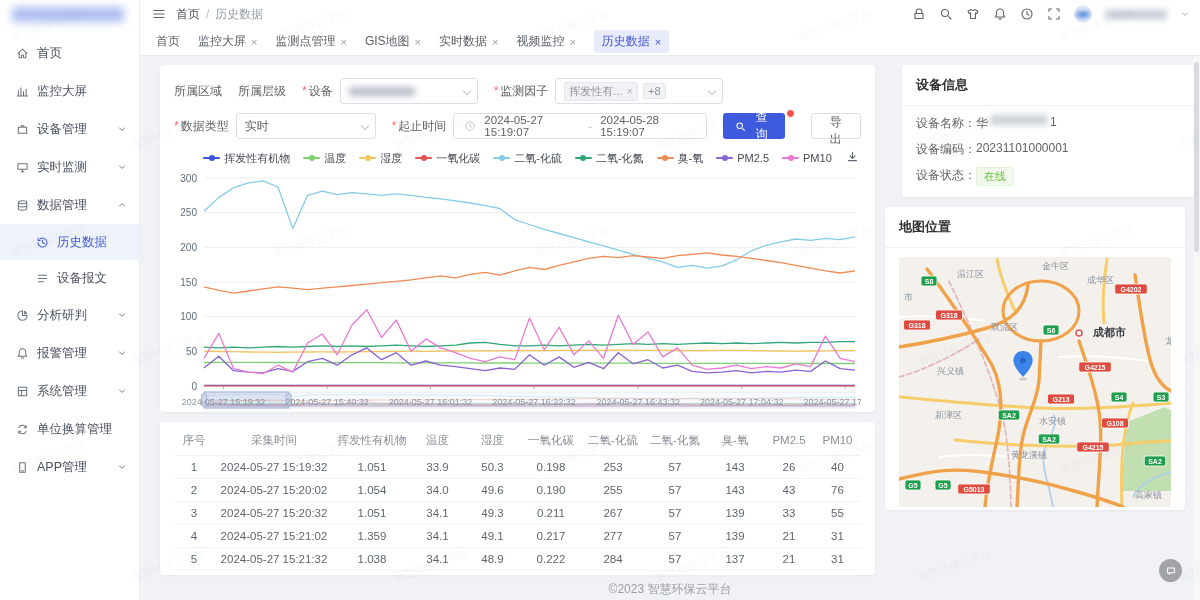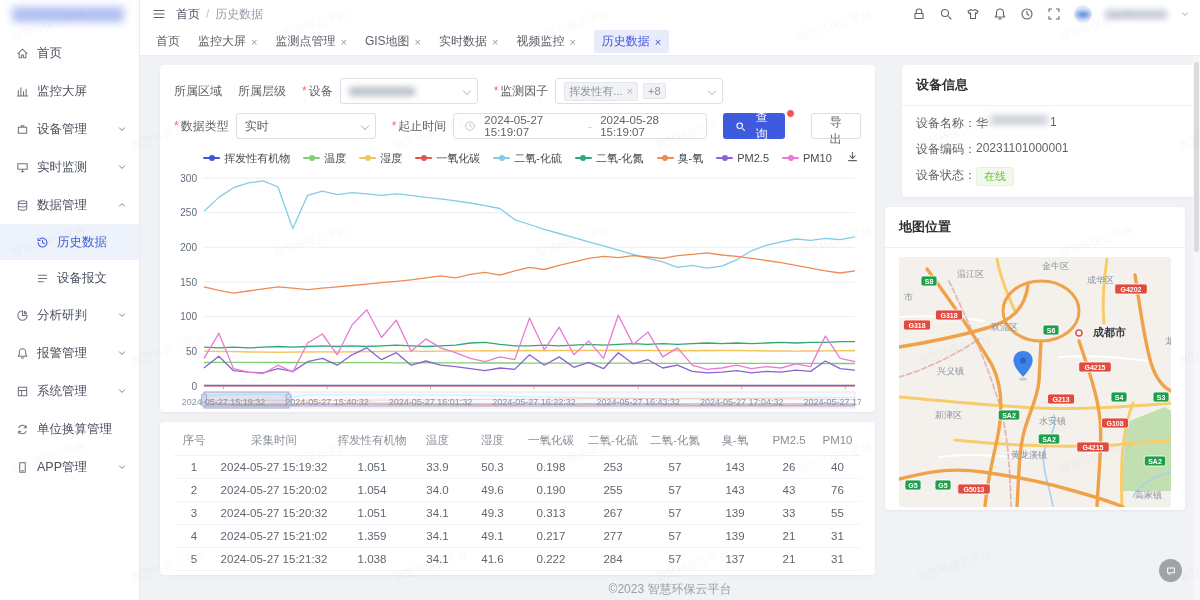--- a/index.html
+++ b/index.html
@@ -568,21 +568,21 @@
           <td>143</td>
           <td>43</td>
           <td>76</td>
         </tr>
         <tr>
           <td>3</td>
           <td>2024-05-27 15:20:32</td>
           <td>1.051</td>
           <td>34.1</td>
           <td>49.3</td>
-          <td>0.313</td>
+          <td>0.211</td>
           <td>267</td>
           <td>57</td>
           <td>139</td>
           <td>33</td>
           <td>55</td>
         </tr>
         <tr>
           <td>4</td>
           <td>2024-05-27 15:21:02</td>
           <td>1.359</td>
@@ -593,21 +593,21 @@
           <td>57</td>
           <td>139</td>
           <td>21</td>
           <td>31</td>
         </tr>
         <tr>
           <td>5</td>
           <td>2024-05-27 15:21:32</td>
           <td>1.038</td>
           <td>34.1</td>
-          <td>41.6</td>
+          <td>48.9</td>
           <td>0.222</td>
           <td>284</td>
           <td>57</td>
           <td>137</td>
           <td>21</td>
           <td>31</td>
         </tr>
         <tr>
           <td>6</td>
           <td>2024-05-27 15:22:02</td>

